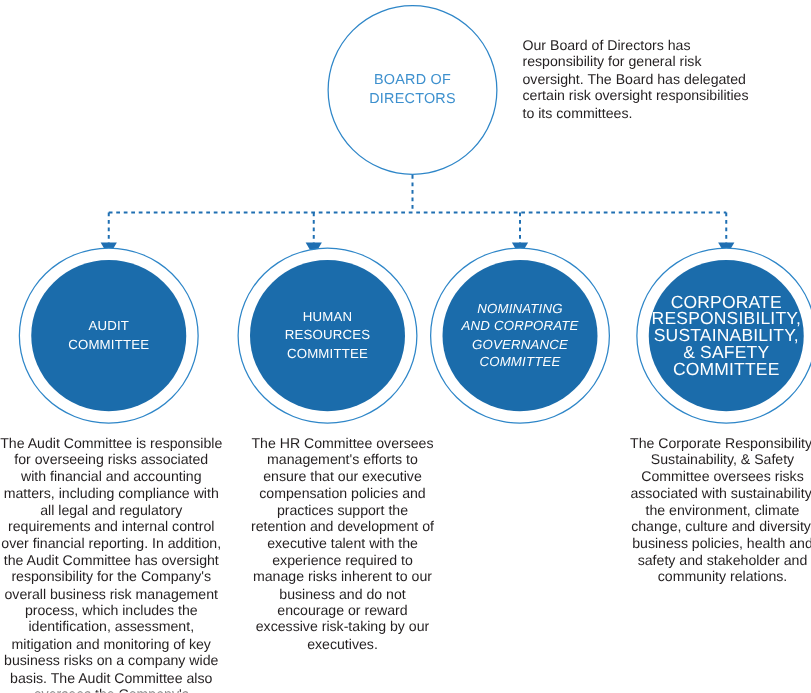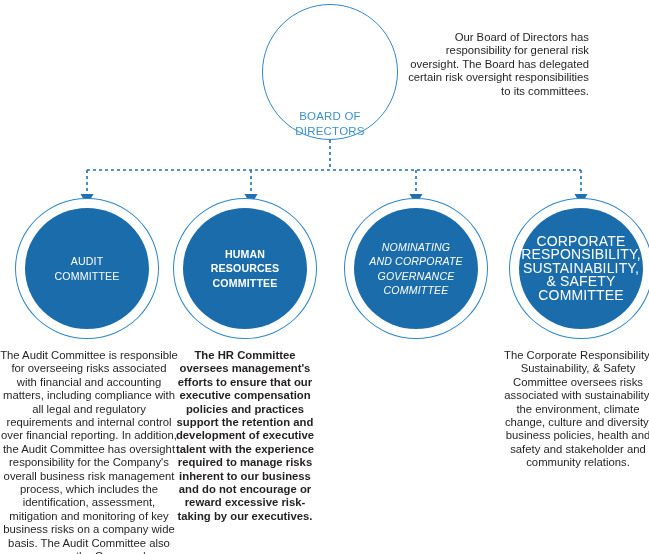--- a/index.html
+++ b/index.html
@@ -36,52 +36,52 @@
   #board-node {
     position: absolute;
     left: 262px;
     top: 4px;
     width: 136px;
     height: 136px;
     border-radius: 50%;
     border: 1.6px solid #2E86C8;
     background: #ffffff;
     display: flex;
-    align-items: flex-end;
+    align-items: center;
     justify-content: center;
   }
   #board-label {
     color: #3D90CE;
     font-size: 11.5px;
     line-height: 15px;
     text-align: center;
     letter-spacing: 0.2px;
     white-space: pre-line;
   }
 
   
   #board-desc {
     position: absolute;
-    left: 407px;
+    left: 418px;
     top: 31px;
     width: 182px;
     color: #231F20;
     font-size: 11.3px;
     line-height: 13.4px;
-    text-align: right;
+    text-align: left;
   }
 
   
   .committee {
     position: absolute;
     top: 196px;
     width: 152px;
   }
   .committee.c0 { left: 11px; }
-  .committee.c1 { left: 169px; font-weight: bold; }
+  .committee.c1 { left: 186px; }
   .committee.c2 { left: 340px; font-style: italic; }
   .committee.c3 { left: 505px; }
 
   .circle-wrap {
     position: relative;
     width: 152px;
     height: 145px;
   }
   
   .ring {
@@ -119,21 +119,21 @@
   .committee.c3 .disc-label { font-size: 14px; line-height: 13.4px; }
 
   .committee-desc {
     margin-top: 8px;
     color: #231F20;
     font-size: 11.3px;
     line-height: 13.4px;
     text-align: center;
   }
   .committee.c0 .committee-desc { width: 178px; margin-left: -11px; }
-  .committee.c1 .committee-desc { width: 150px; margin-left: 1px; }
+  .committee.c1 .committee-desc { width: 150px; margin-left: 13px; }
   .committee.c2 .committee-desc { width: 156px; margin-left: -2px; }
   .committee.c3 .committee-desc { width: 148px; margin-left: -1px; }
 </style>
 </head>
 <body>
 
 <div id="chart-root">
 
   <svg id="connectors" viewBox="0 0 649 554" width="649" height="554">
     <g stroke="#1F6FB2" stroke-width="1.6" fill="none" stroke-dasharray="3,3">

